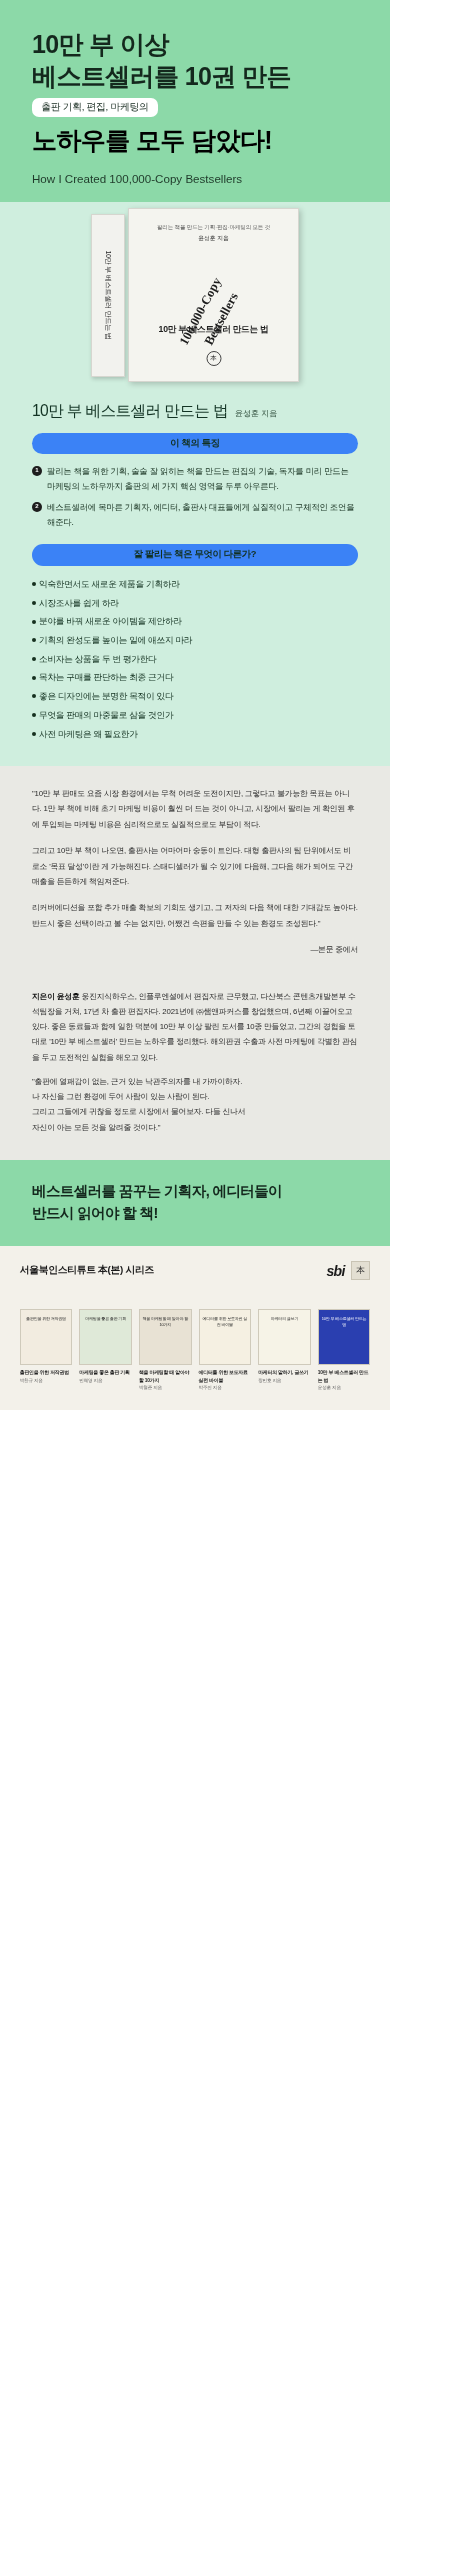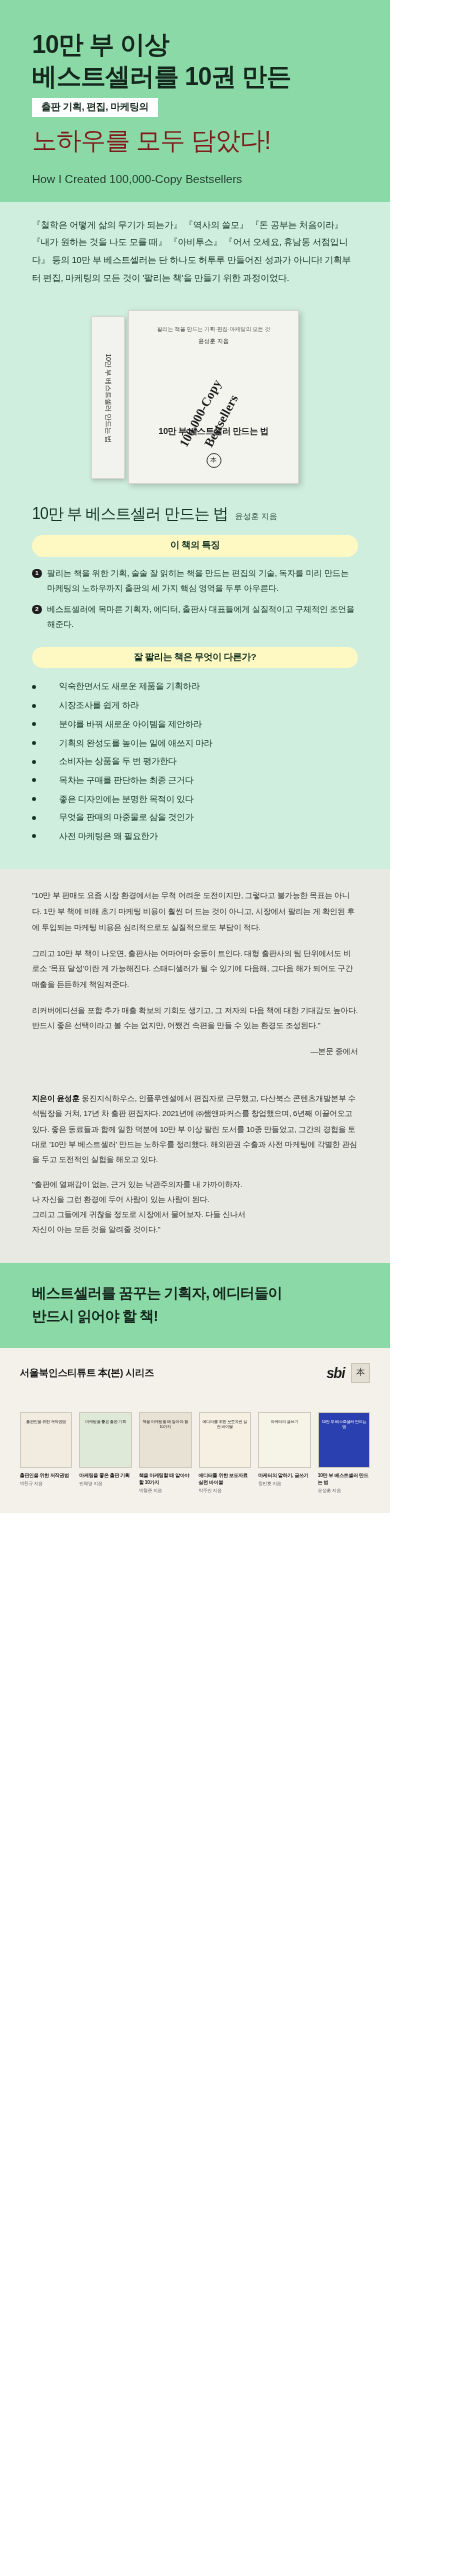--- a/index.html
+++ b/index.html
@@ -25,32 +25,32 @@
     line-height: 1.28;
     font-weight: 700;
     color: #14281d;
     letter-spacing: -0.6px;
   }
   .hero-sub-pill {
     display: inline-block;
     background: #ffffff;
     color: #14281d;
     font-size: 9.8px;
-    font-weight: 700;
-    border-radius: 0;
+    font-weight: 400;
+    border-radius: 7px;
     padding: 2.9px 9.3px 3.5px 9.3px;
     margin: 5.8px 0 4.6px 0;
     letter-spacing: -0.3px;
   }
   .hero h2 {
     margin: 3.5px 0 0 0;
     font-size: 25px;
     line-height: 1.25;
-    font-weight: 400;
-    color: #7f1d1d;
+    font-weight: 700;
+    color: #000000;
     letter-spacing: -0.6px;
   }
   .hero-en {
     margin-top: 15px;
     font-size: 11.6px;
     color: #1f3a2a;
     font-family: Liberation Sans, sans-serif;
     letter-spacing: 0px;
   }
 
@@ -188,21 +188,21 @@
     font-size: 15.6px;
     font-weight: 400;
     color: #133324;
     letter-spacing: -0.6px;
   }
   .title-row .bk-author {
     font-size: 8px;
     color: #2c4a38;
   }
   .section-head {
-    background: #fef9c3;
+    background: #3b82f6;
     border-radius: 11.6px;
     text-align: center;
     font-size: 9.3px;
     font-weight: 700;
     color: #12301f;
     padding: 4px 0 4.6px 0;
     margin: 0 0 9.3px 0;
     letter-spacing: -0.3px;
   }
   .numlist { margin: 0 0 14px 0; padding: 0; list-style: none; }
@@ -224,21 +224,21 @@
     font-size: 6px;
     line-height: 9.8px;
     text-align: center;
     margin-top: 2.3px;
     font-weight: 700;
   }
   .bullets { margin: 2.3px 0 0 0; padding: 0; list-style: none; }
   .bullets li {
     display: flex;
     align-items: center;
-    gap: 23px;
+    gap: 3px;
     font-size: 8.7px;
     line-height: 2.15;
     color: #12301f;
     letter-spacing: -0.3px;
   }
   .bullets .dot {
     flex: 0 0 auto;
     width: 4px; height: 4px;
     border-radius: 50%;
     background: #16301f;
@@ -373,23 +373,20 @@
   <section class="hero">
     <h1>
       <span>10만 부 이상</span><br>
       <span>베스트셀러를 10권 만든</span>
     </h1>
     <div class="hero-sub-pill">출판 기획, 편집, 마케팅의</div>
     <h2>노하우를 모두 담았다!</h2>
     <div class="hero-en">How I Created 100,000-Copy Bestsellers</div>
   </section>
 
-  <section class="blurb">
-    <p>『철학은 어떻게 삶의 무기가 되는가』 『역사의 쓸모』 『돈 공부는 처음이라』 『내가 원하는 것을 나도 모를 때』 『아비투스』 『어서 오세요, 휴남동 서점입니다』 등의 10만 부 베스트셀러는 단 하나도 허투루 만들어진 성과가 아니다! 기획부터 편집, 마케팅의 모든 것이 '팔리는 책'을 만들기 위한 과정이었다.</p>
-  </section>
 
   <section class="cover-wrap">
     <div class="cover">
       <div class="book-spine">
         <span class="spine-text">10만 부 베스트셀러 만드는 법</span>
       </div>
       <div class="book-front">
         <div class="cover-top-line">팔리는 책을 만드는 기획·편집·마케팅의 모든 것</div>
         <div class="cover-author">윤성훈 지음</div>
         <div class="cover-diag">

